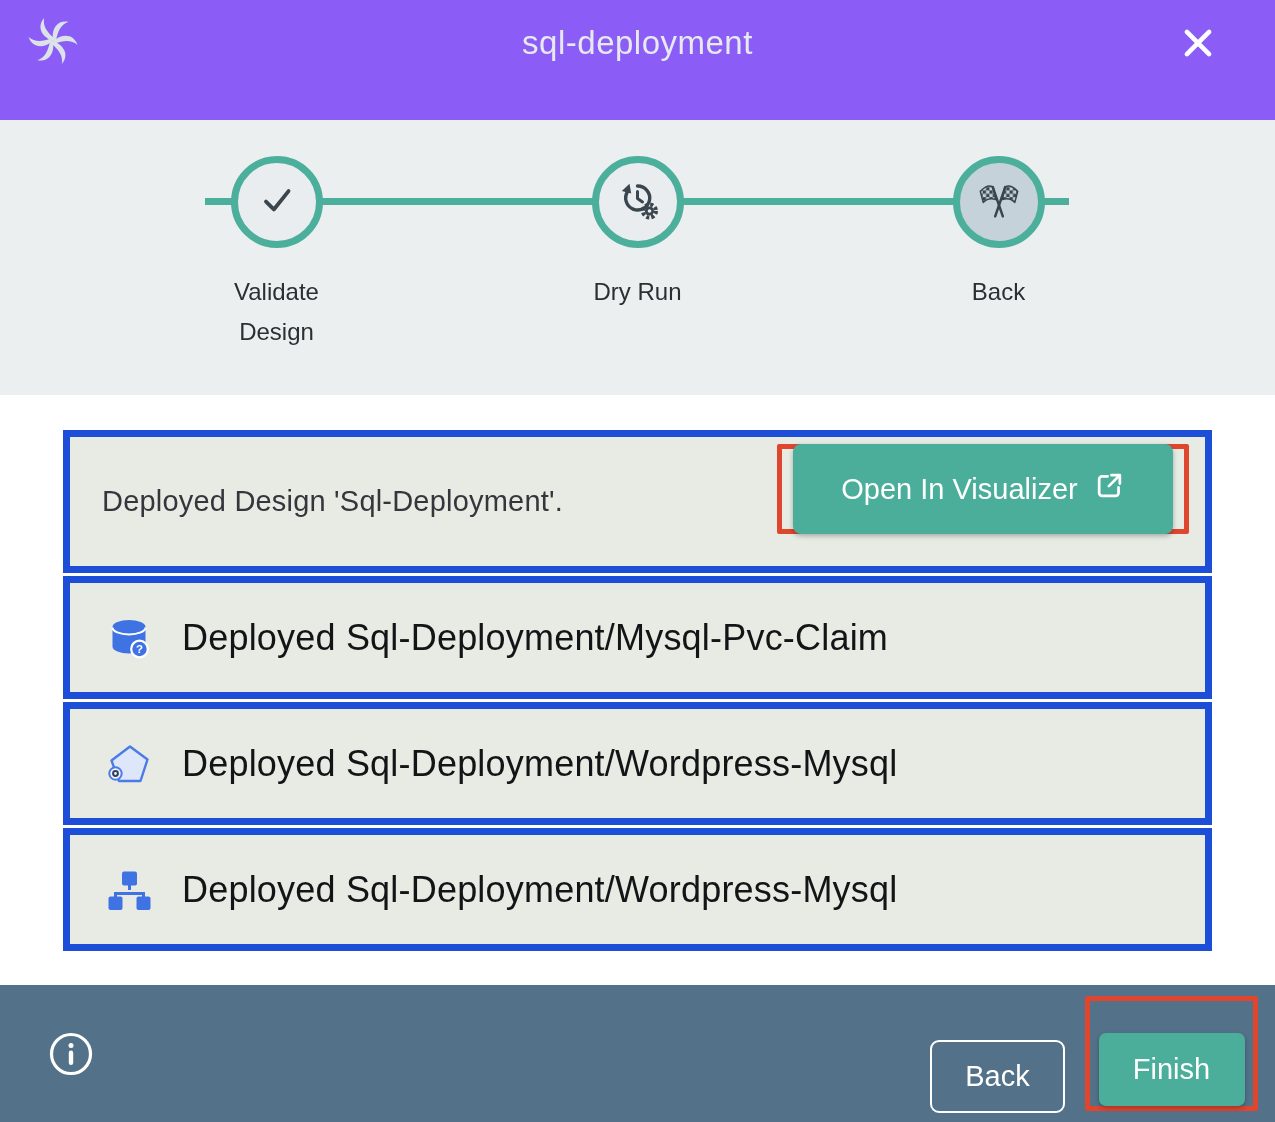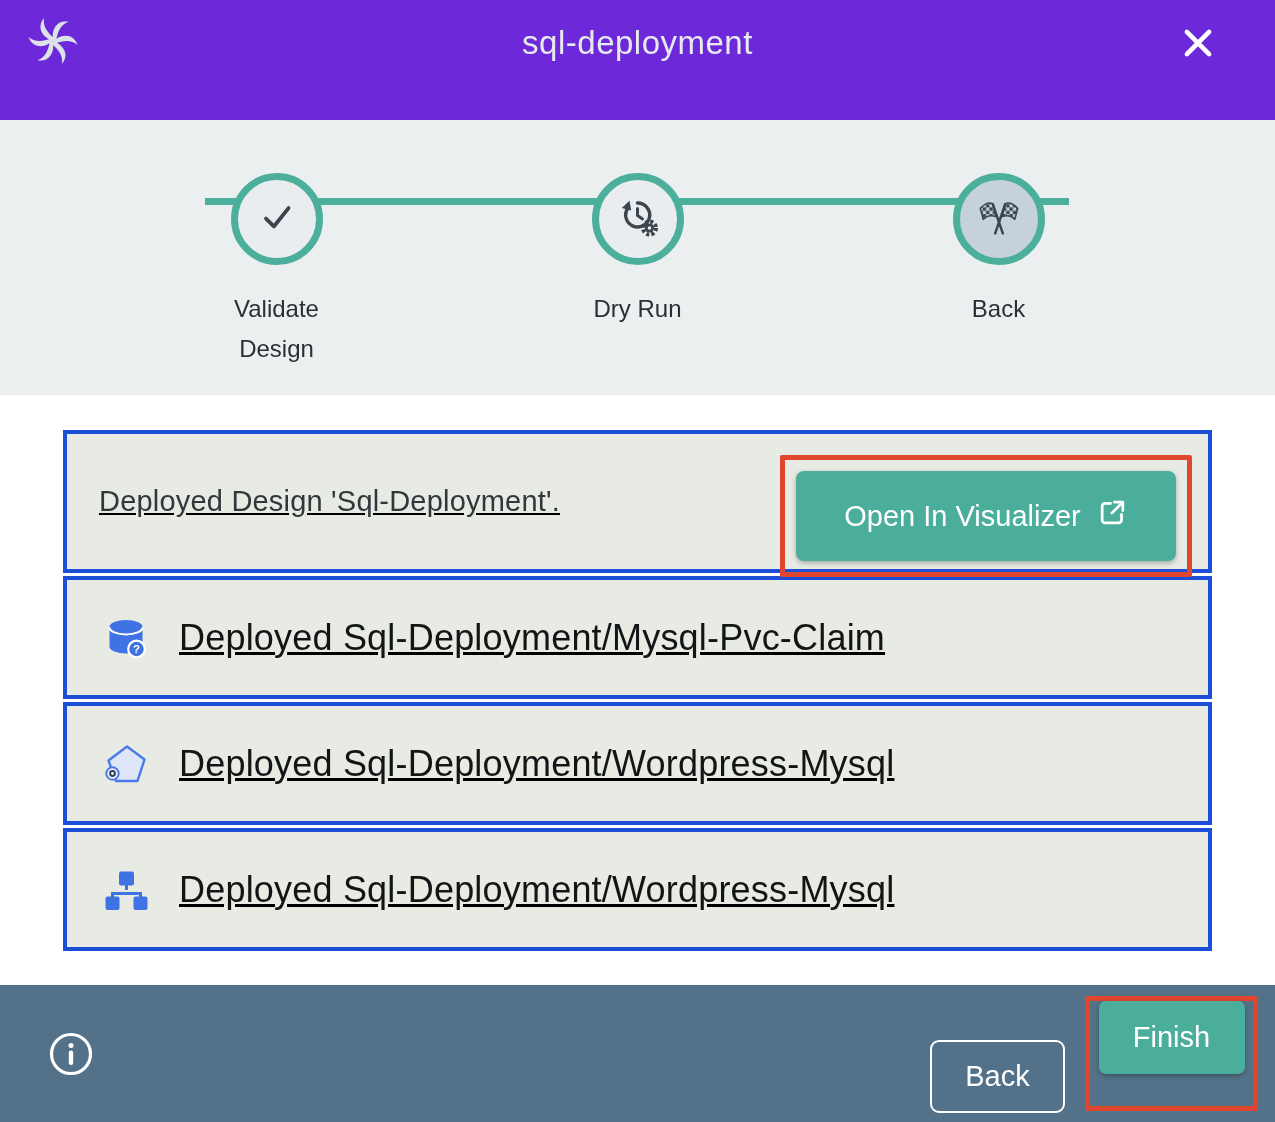--- a/index.html
+++ b/index.html
@@ -1,56 +1,56 @@
 <!DOCTYPE html>
 <html><head>
 <meta charset="utf-8">
 <style>
   * { box-sizing: border-box; margin: 0; padding: 0; }
   html, body { width: 1275px; height: 1122px; overflow: hidden; }
   body { font-family: "Liberation Sans", sans-serif; background: #fff; }
 
   
   .titlebar {
-    position: relative; height: 120px; background: #6d28d9;
+    position: relative; height: 120px; background: #8b5cf6;
     display: flex; align-items: flex-start; justify-content: center;
   }
   .logo { position: absolute; left: 26px; top: 14px; }
   .title { margin-top: 24px; font-size: 33px; font-weight: 400; color: #e6eaec; letter-spacing: .5px; }
   .close-btn {
     position: absolute; right: 54px; top: 20px; width: 46px; height: 46px;
     background: transparent; border: none; cursor: pointer; padding: 4px;
   }
 
   
-  .stepper { position: relative; height: 275px; background: #eceff0; padding: 53px 96px 0; }
+  .stepper { position: relative; height: 275px; background: #eceff0; padding: 36px 96px 0; }
   .connector { position: absolute; left: 205px; width: 864px; top: 78px; height: 7px; background: #4caf9c; }
   .steps { display: flex; position: relative; }
   .step { flex: 1; display: flex; flex-direction: column; align-items: center; }
   .circle {
     width: 92px; height: 92px; border-radius: 50%;
     border: 7px solid #4caf9c; background: #e9edf0;
     display: flex; align-items: center; justify-content: center; z-index: 1;
   }
   .circle.active { background: #c5d2da; }
   .step-label {
     margin-top: 24px; font-size: 24px; line-height: 40px; color: #2c2f31;
     text-align: center; white-space: pre-line;
   }
 
   
   .content { background: #fff; height: 590px; padding: 35px 63px 0; }
   .panel {
-    background: #e7ebe4; border: 4px solid #1d4ed8; width: 100%; text-decoration: underline;
+    background: #e7ebe4; border: 7px solid #1d4ed8; width: 100%;
   }
   .message-panel { position: relative; height: 143px; display: flex; align-items: center; }
   .message-text { padding-left: 32px; font-size: 29px; color: #33373c; letter-spacing: .2px; }
   .annotation { border: 5px solid #e0452e; border-radius: 2px; }
   .annotation-visualizer {
-    position: absolute; right: 16px; top: 21px; width: 412px; height: 122px;
+    position: absolute; right: 16px; top: 7px; width: 412px; height: 90px;
     display: flex; align-items: center; justify-content: center;
   }
   .btn-teal {
     background: #4bae9b; color: #fff; border: none; border-radius: 8px;
     font-family: "Liberation Sans", sans-serif; font-size: 29px; cursor: pointer;
     box-shadow: 0 2px 5px rgba(0,0,0,.28);
   }
   .visualizer-btn {
     width: 380px; height: 90px;
     display: flex; align-items: center; justify-content: center; gap: 16px;
@@ -65,21 +65,21 @@
     display: flex; align-items: center; padding: 0 17px 0 48px;
   }
   .info-btn { background: transparent; border: none; cursor: pointer; width: 46px; height: 46px; padding: 0; }
   .footer-spacer { flex: 1; }
   .back-btn {
     width: 135px; height: 73px; background: transparent; border: 2px solid #fff;
     border-radius: 9px; color: #fff; font-size: 29px; cursor: pointer;
     font-family: "Liberation Sans", sans-serif; margin-right: 20px; margin-top: 45px;
   }
   .annotation-finish {
-    width: 173px; height: 115px; display: flex; align-items: flex-start; justify-content: center;
+    width: 173px; height: 115px; display: flex; align-items: flex-end; justify-content: center;
   }
   .finish-btn { width: 146px; height: 73px; border-radius: 7px; }
 </style>
 </head>
 <body>
 
 <div>
 
   <header class="titlebar">
     <span class="logo">

